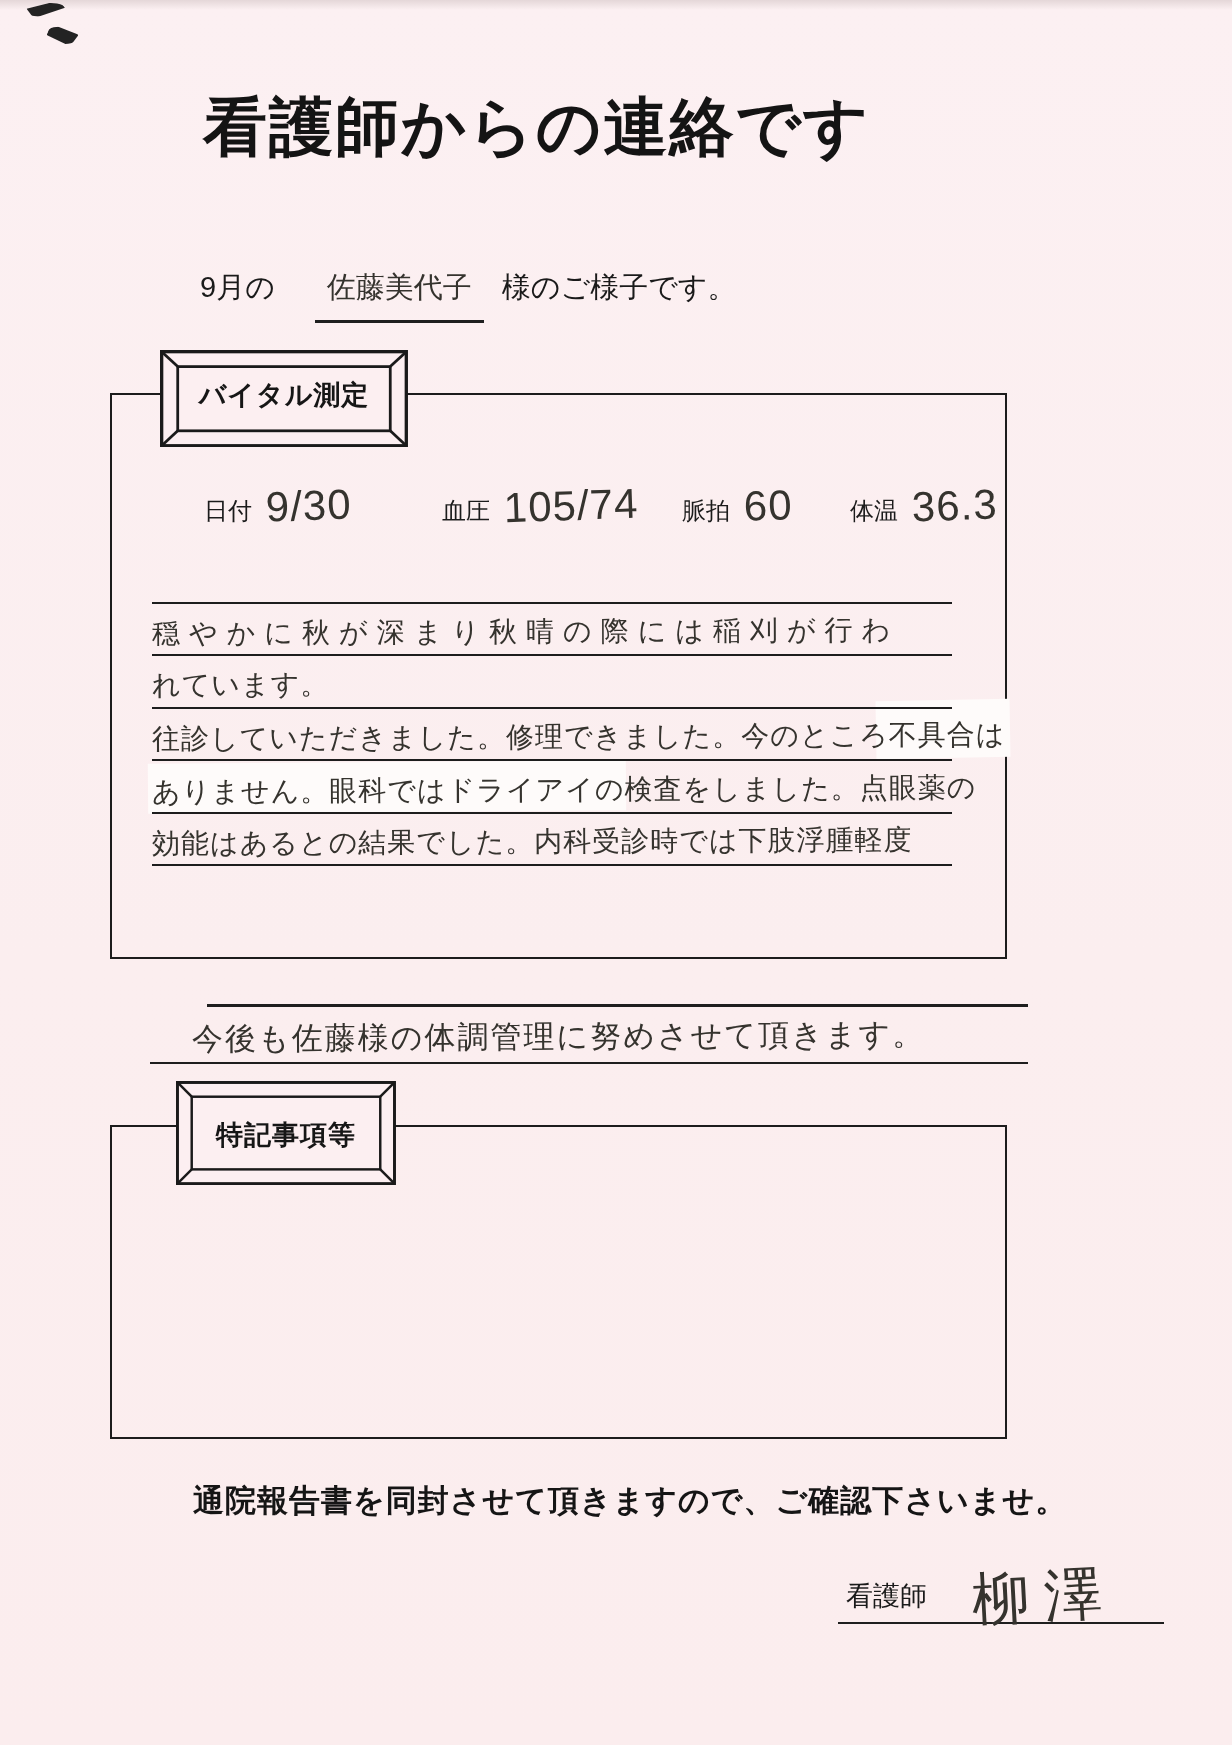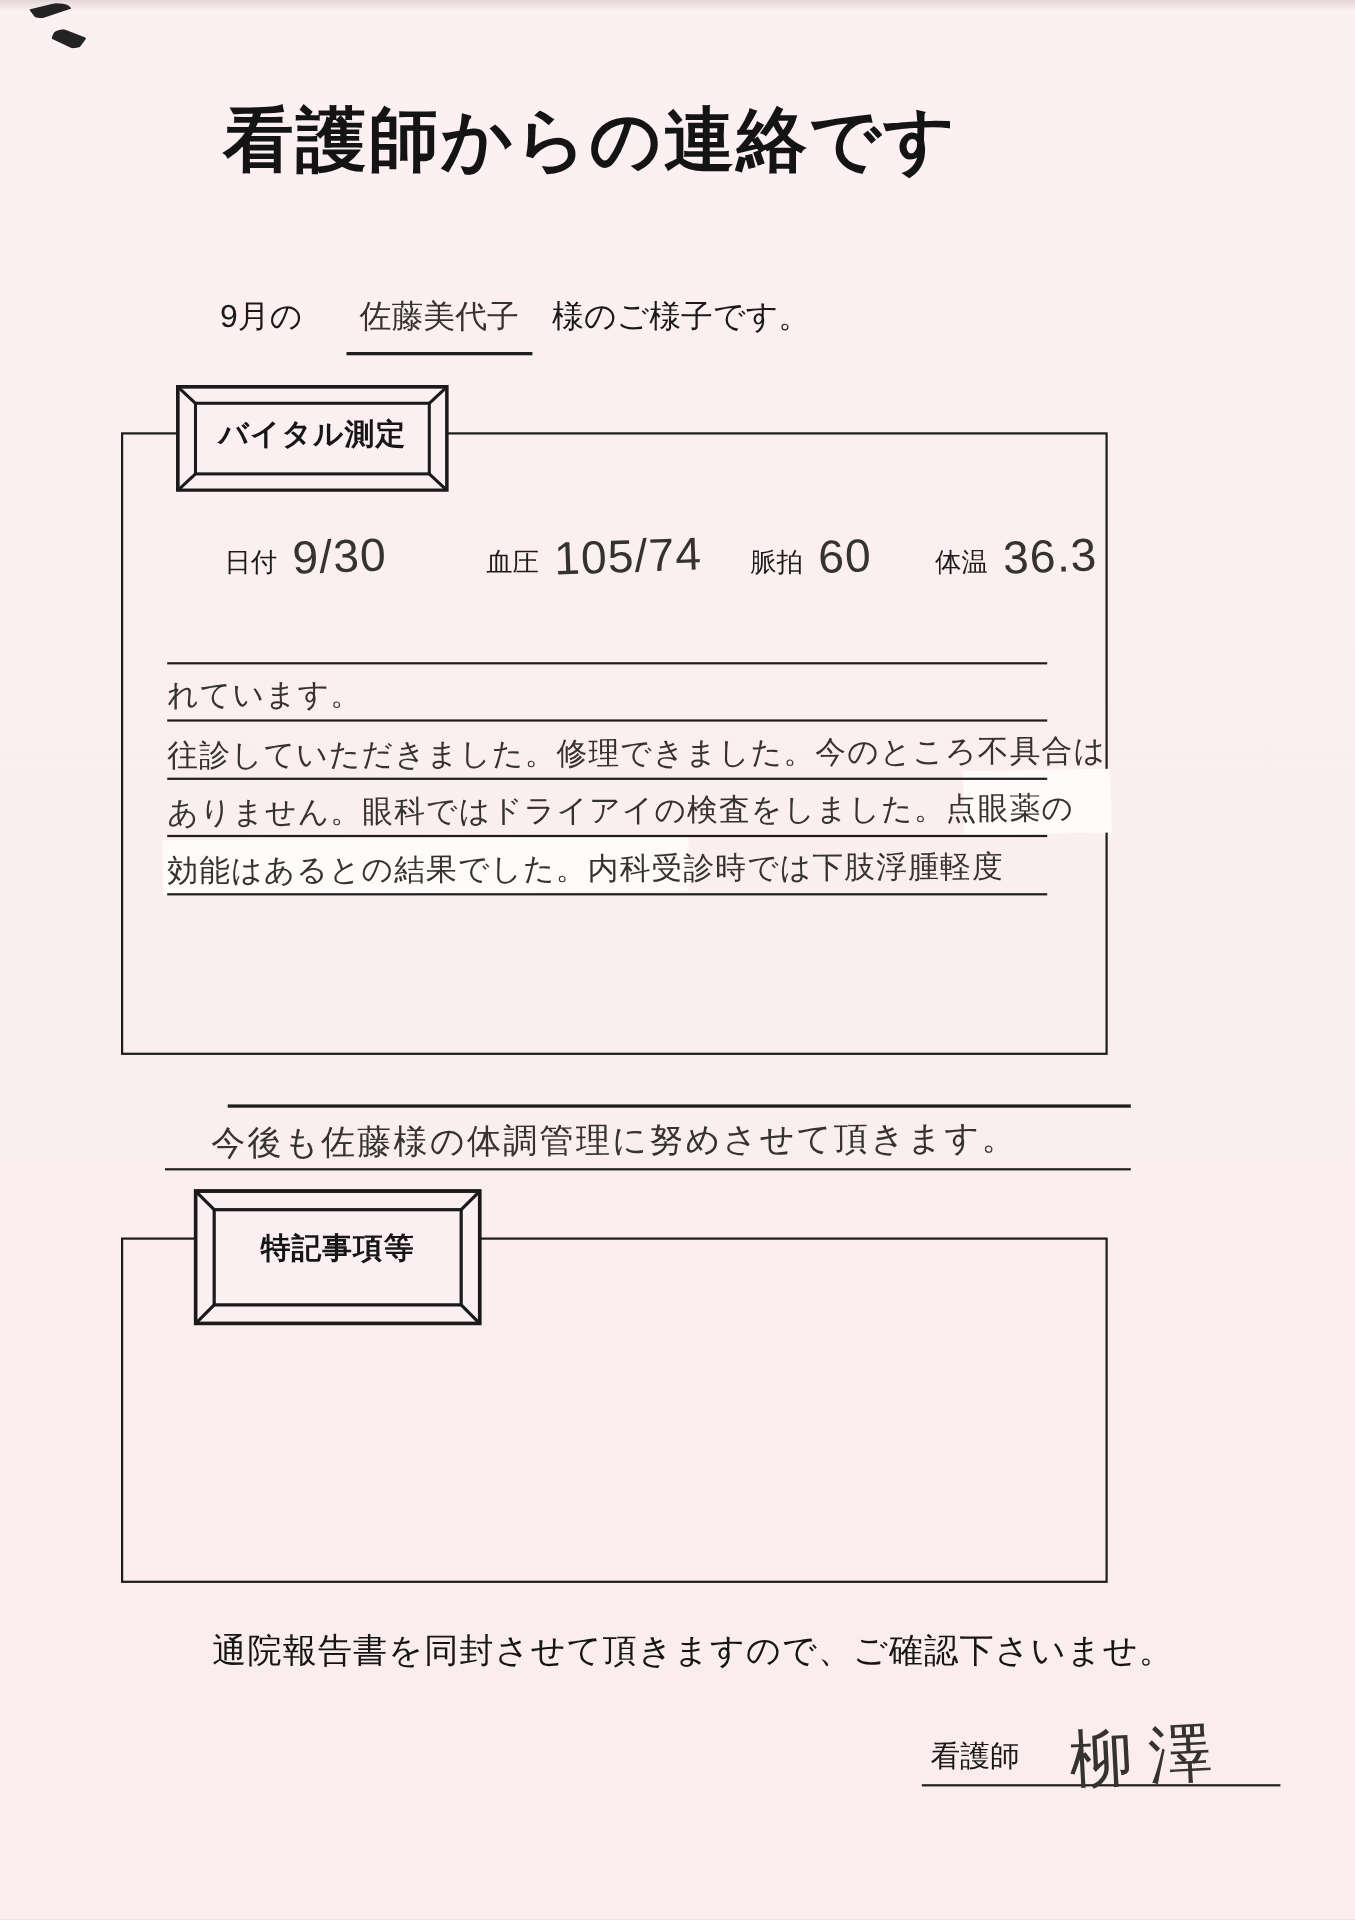--- a/index.html
+++ b/index.html
@@ -26,21 +26,21 @@
   .intro-suffix{margin-left:6px;}
 
   
   .big-box{position:absolute;border:2.5px solid #1c1c1c;}
   .vital-box{left:110px;top:393px;width:893px;height:562px;}
   .special-box{left:110px;top:1125px;width:893px;height:310px;}
 
   
   .frame-label{position:absolute;z-index:4;}
   .frame-vital{left:160px;top:350px;width:224px;height:88px;padding-left:24px;}
-  .frame-special{left:176px;top:1081px;width:220px;height:106px;padding-left:42px;}
+  .frame-special{left:176px;top:1081px;width:220px;height:106px;}
   .frame-label svg{position:absolute;inset:0;}
   .frame-text{position:absolute;inset:0;display:flex;align-items:center;justify-content:center;
     font-size:27px;font-weight:600;letter-spacing:1px;color:#161616;padding-top:2px;}
 
   
   .vital-fields{position:absolute;left:0;right:0;top:92px;height:80px;z-index:3;}
   .vfield{position:absolute;display:flex;align-items:center;gap:14px;}
   .vf0{left:92px;} .vf1{left:330px;} .vf2{left:570px;align-items:center;} .vf3{left:738px;}
   .vlabel{font-size:24px;font-weight:500;color:#1b1b1b;}
   .hand{color:#35332e;font-weight:400;}
@@ -60,21 +60,21 @@
   .patch-a{left:876px;top:700px;width:134px;height:58px;transform:rotate(-1deg);}
   .patch-b{left:148px;top:762px;width:478px;height:50px;transform:rotate(-0.4deg);}
 
   
   .closing-line{position:absolute;left:150px;top:1004px;width:878px;height:58px;
     border-bottom:2.5px solid #1e1e1e;z-index:3;}
   .closing-topline{position:absolute;left:57px;right:0;top:0;height:2.5px;background:#1e1e1e;}
   .closing-text{position:absolute;left:42px;bottom:4px;font-size:31px;letter-spacing:2px;
     transform:rotate(-0.4deg);white-space:nowrap;}
 
-  .footer-note{position:absolute;left:193px;top:1480px;margin:0;font-size:31px;font-weight:400;
+  .footer-note{position:absolute;left:193px;top:1480px;margin:0;font-size:31px;font-weight:700;
     letter-spacing:1px;color:#151515;white-space:nowrap;}
 
   .signature{position:absolute;left:838px;top:1552px;width:326px;height:70px;
     border-bottom:2.5px solid #1e1e1e;}
   .sig-role{position:absolute;left:8px;bottom:8px;font-size:27px;font-weight:500;color:#1a1a1a;}
   .sig-name{position:absolute;right:48px;bottom:-14px;font-size:58px;letter-spacing:14px;
     transform:rotate(-3deg);}
 </style>
 </head>
 <body>
@@ -109,20 +109,23 @@
         <span class="vlabel">脈拍</span>
         <span class="vvalue hand">60</span>
       </div>
       <div class="vfield vf3">
         <span class="vlabel">体温</span>
         <span class="vvalue hand">36.3</span>
       </div>
     </div>
 
     <div class="notes">
+      <div class="note-row ls-wide">
+        <span class="note-text hand">穏やかに秋が深まり秋晴の際には稲刈が行わ</span>
+      </div>
       <div class="note-row">
         <span class="note-text hand">れています。</span>
       </div>
       <div class="note-row">
         <span class="note-text hand">往診していただきました。修理できました。今のところ不具合は</span>
       </div>
       <div class="note-row">
         <span class="note-text hand">ありません。眼科ではドライアイの検査をしました。点眼薬の</span>
       </div>
       <div class="note-row">

